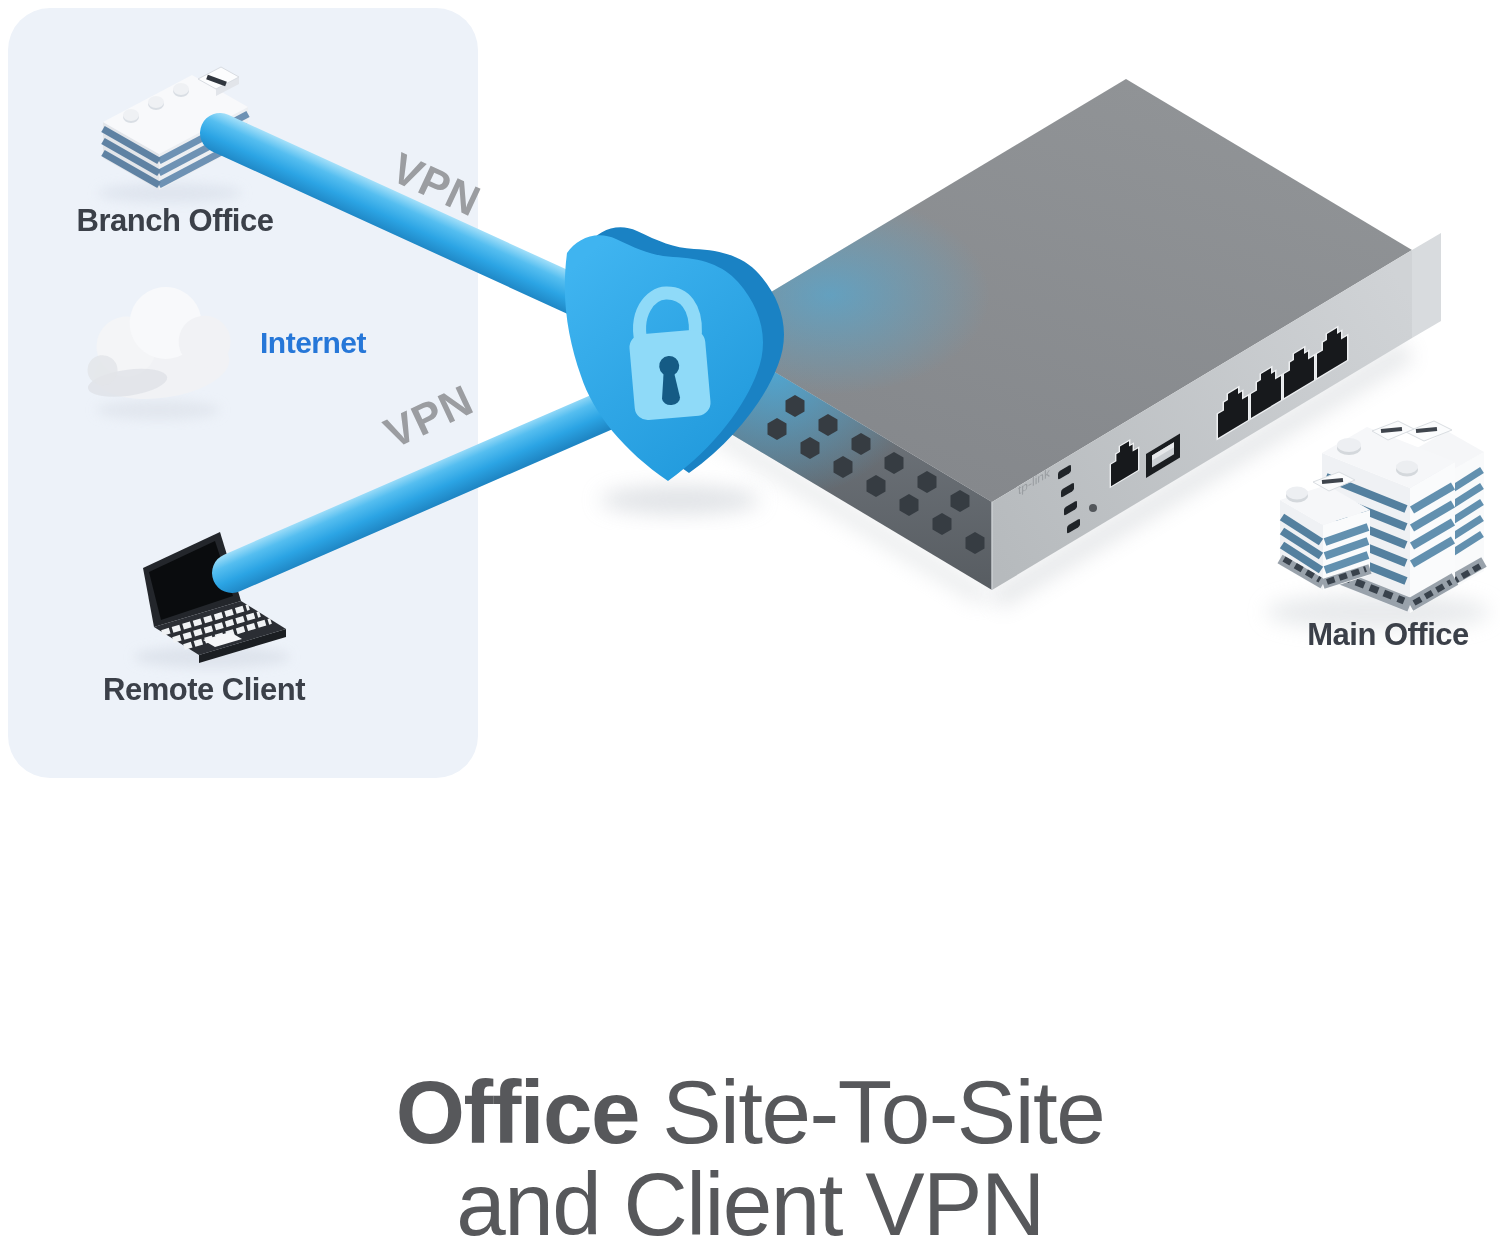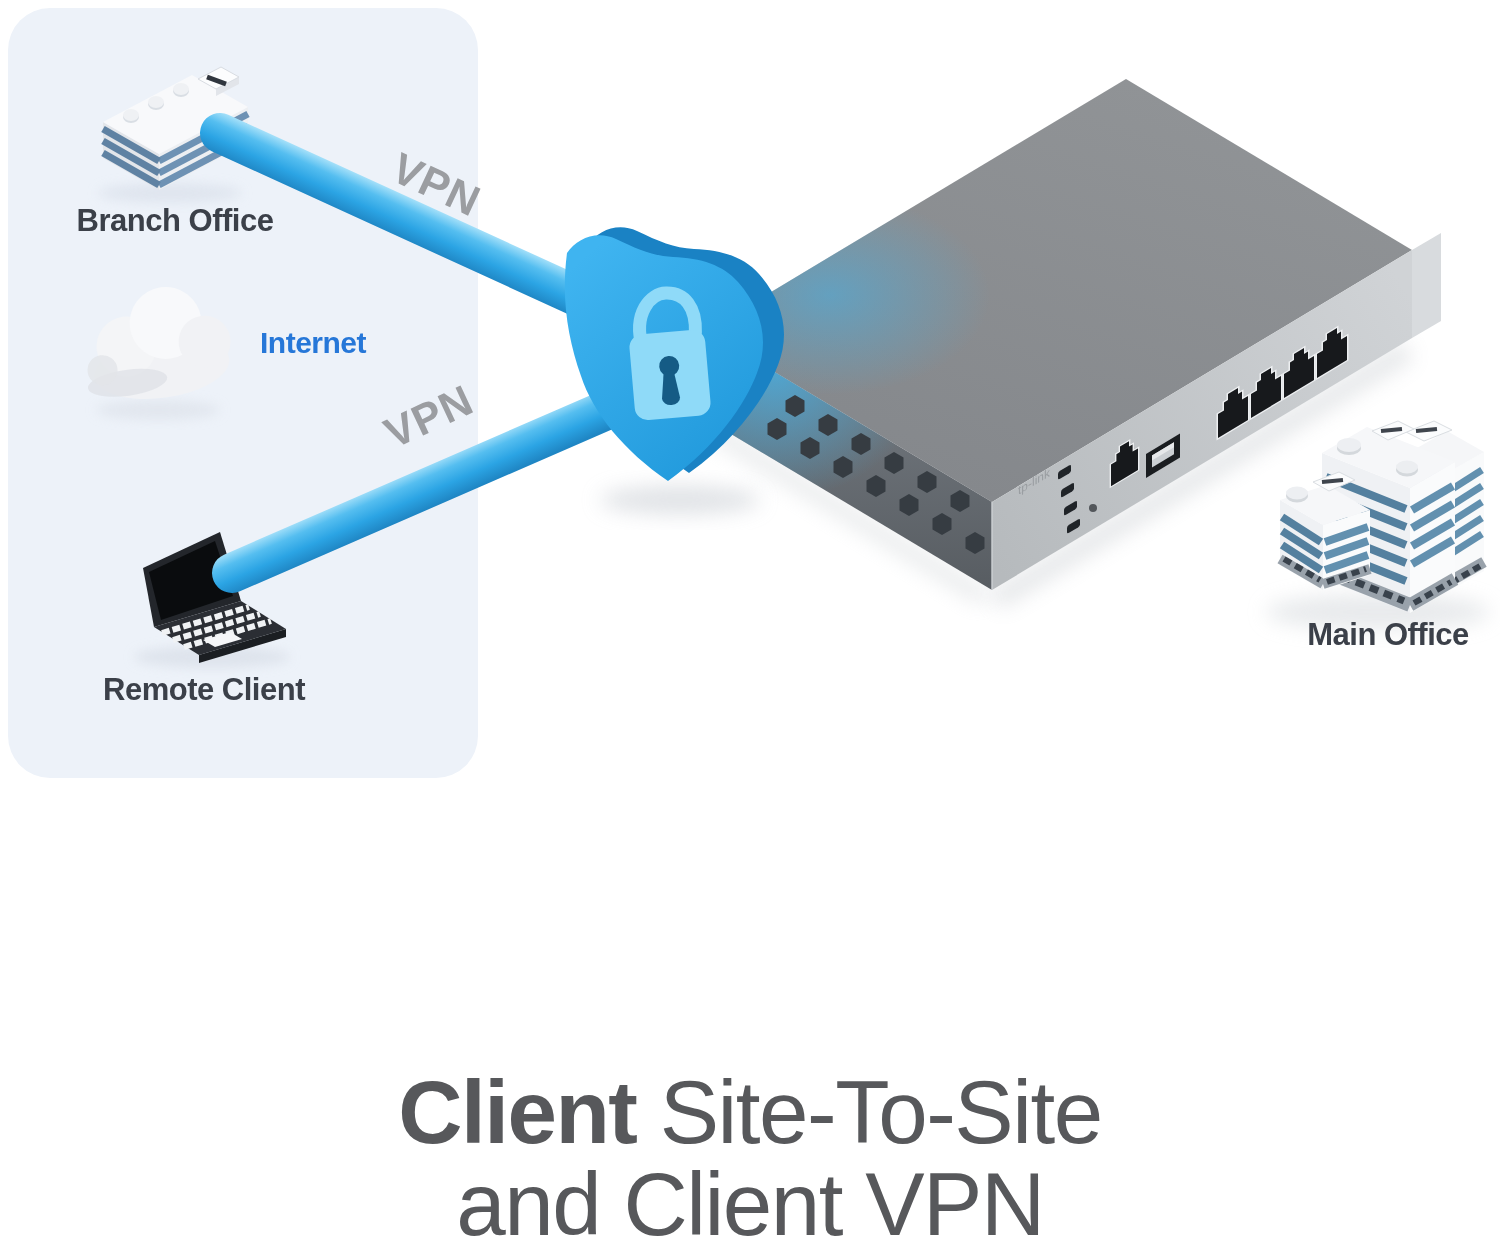--- a/index.html
+++ b/index.html
@@ -264,15 +264,15 @@
 
   <text x="175" y="231" text-anchor="middle" class="node-label">Branch Office</text>
   <text x="313" y="353" text-anchor="middle" class="node-label internet-label">Internet</text>
   <text x="204" y="700" text-anchor="middle" class="node-label">Remote Client</text>
   <text x="1388" y="645" text-anchor="middle" class="node-label">Main Office</text>
   <text text-anchor="middle" class="vpn-label" transform="translate(430,198) rotate(25)">VPN</text>
   <text text-anchor="middle" class="vpn-label" transform="translate(435,430) rotate(-25)">VPN</text>
 </svg>
 
 <div class="headline">
-  <div><span class="hl-bold">Client</span><span class="hl-thin"> Site-To-Site</span></div>
+  <div><span class="hl-bold">Office</span><span class="hl-thin"> Site-To-Site</span></div>
   <div class="hl-thin">and Client VPN</div>
 </div>
 
 </body></html>

